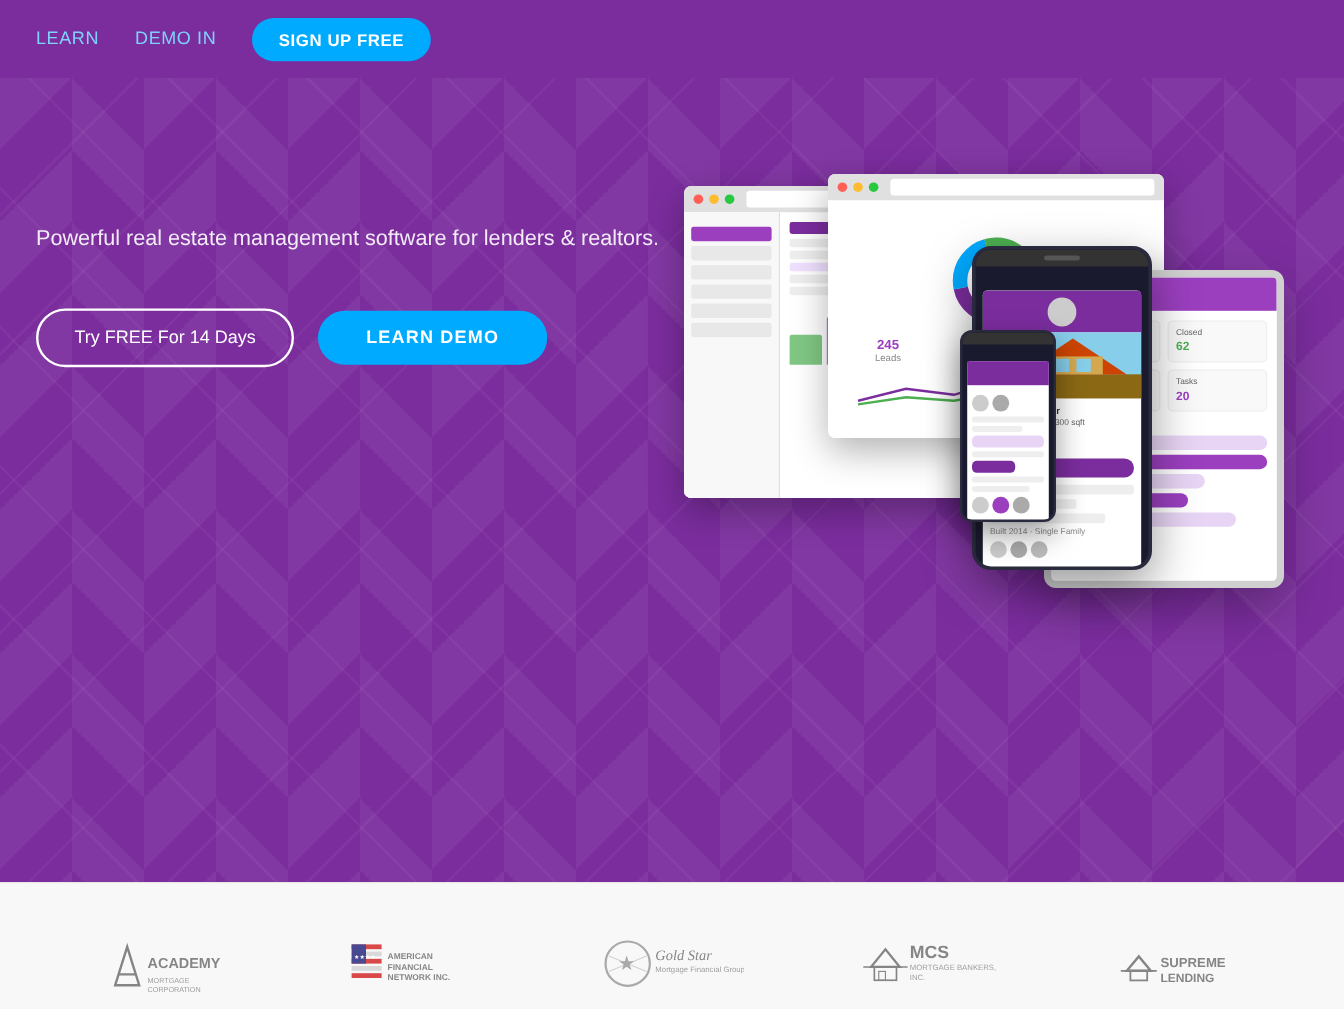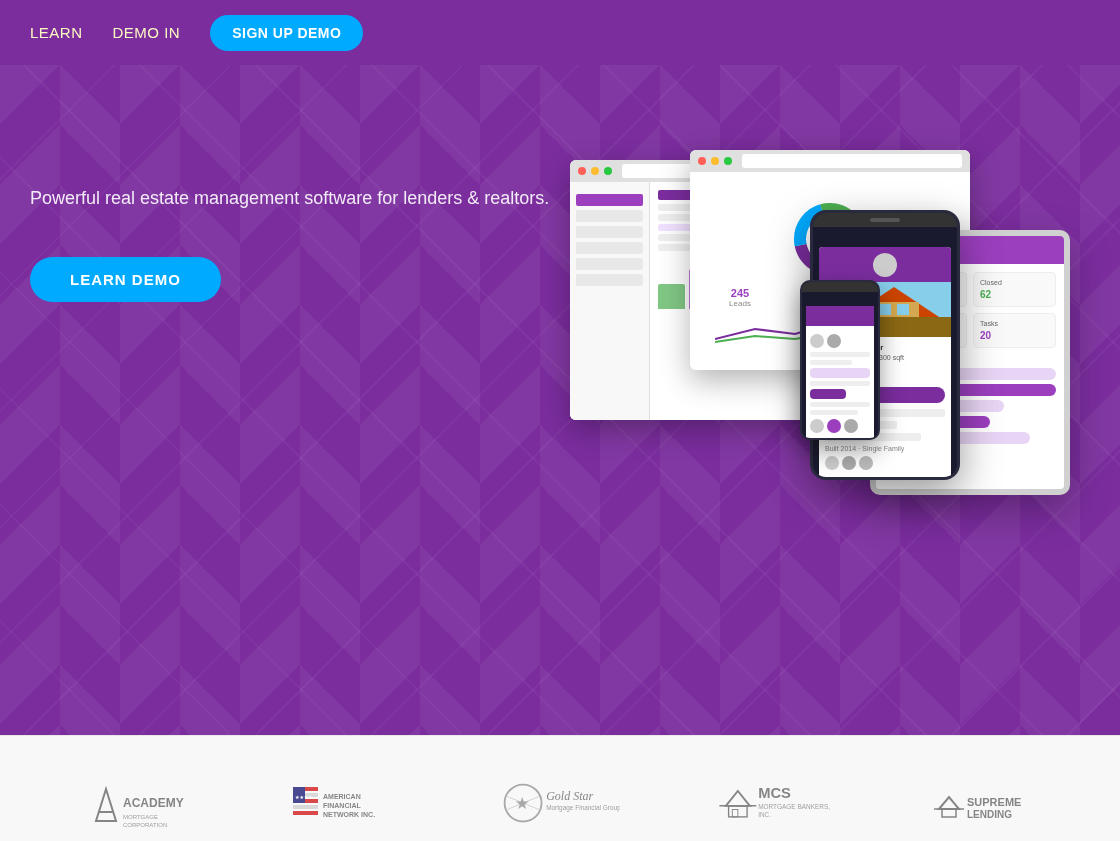--- a/index.html
+++ b/index.html
@@ -33,21 +33,21 @@
       position: relative;
       overflow: hidden;
     }
     .logo-icon svg { width: 30px; height: 30px; }
     .nav-links {
       display: flex;
       align-items: center;
       gap: 30px;
     }
     .nav-link {
-      color: #fef9c3;
+      color: #7dd3fc;
       text-decoration: none;
       font-size: 15px;
       letter-spacing: 0.5px;
       cursor: pointer;
     }
     .signup-btn {
       background: #00aaff;
       color: white;
       border: none;
       border-radius: 25px;
@@ -150,21 +150,21 @@
       font-weight: bold;
       cursor: pointer;
       letter-spacing: 1px;
     }
 
     
     .hero-right {
       flex: 1;
       display: flex;
       justify-content: center;
-      align-items: center;
+      align-items: flex-start;
       z-index: 1;
       position: relative;
       min-height: 430px;
     }
     .mockup-container {
       position: relative;
       width: 500px;
       height: 420px;
     }
 
@@ -516,28 +516,29 @@
       justify-content: center;
     }
   </style>
 </head>
 <body>
 
 <nav class="navbar">
   <div class="nav-links">
     <a class="nav-link">LEARN</a>
     <a class="nav-link">DEMO IN</a>
-    <button class="signup-btn">SIGN UP DEMO</button>
+    <button class="signup-btn">SIGN UP FREE</button>
   </div>
 </nav>
 
 <section class="hero">
   <div class="hero-left">
     <p class="hero-subtitle">Powerful real estate management software for lenders &amp; realtors.</p>
     <div class="hero-buttons">
+      <button class="btn-outline">Try FREE For 14 Days</button>
       <button class="btn-blue">LEARN DEMO</button>
     </div>
   </div>
 
   <div class="hero-right">
     <div class="mockup-container">
 
       <div class="mockup-browser mockup-main">
         <div class="browser-bar">
           <div class="browser-dot" style="background:#ff5f57;"></div>

